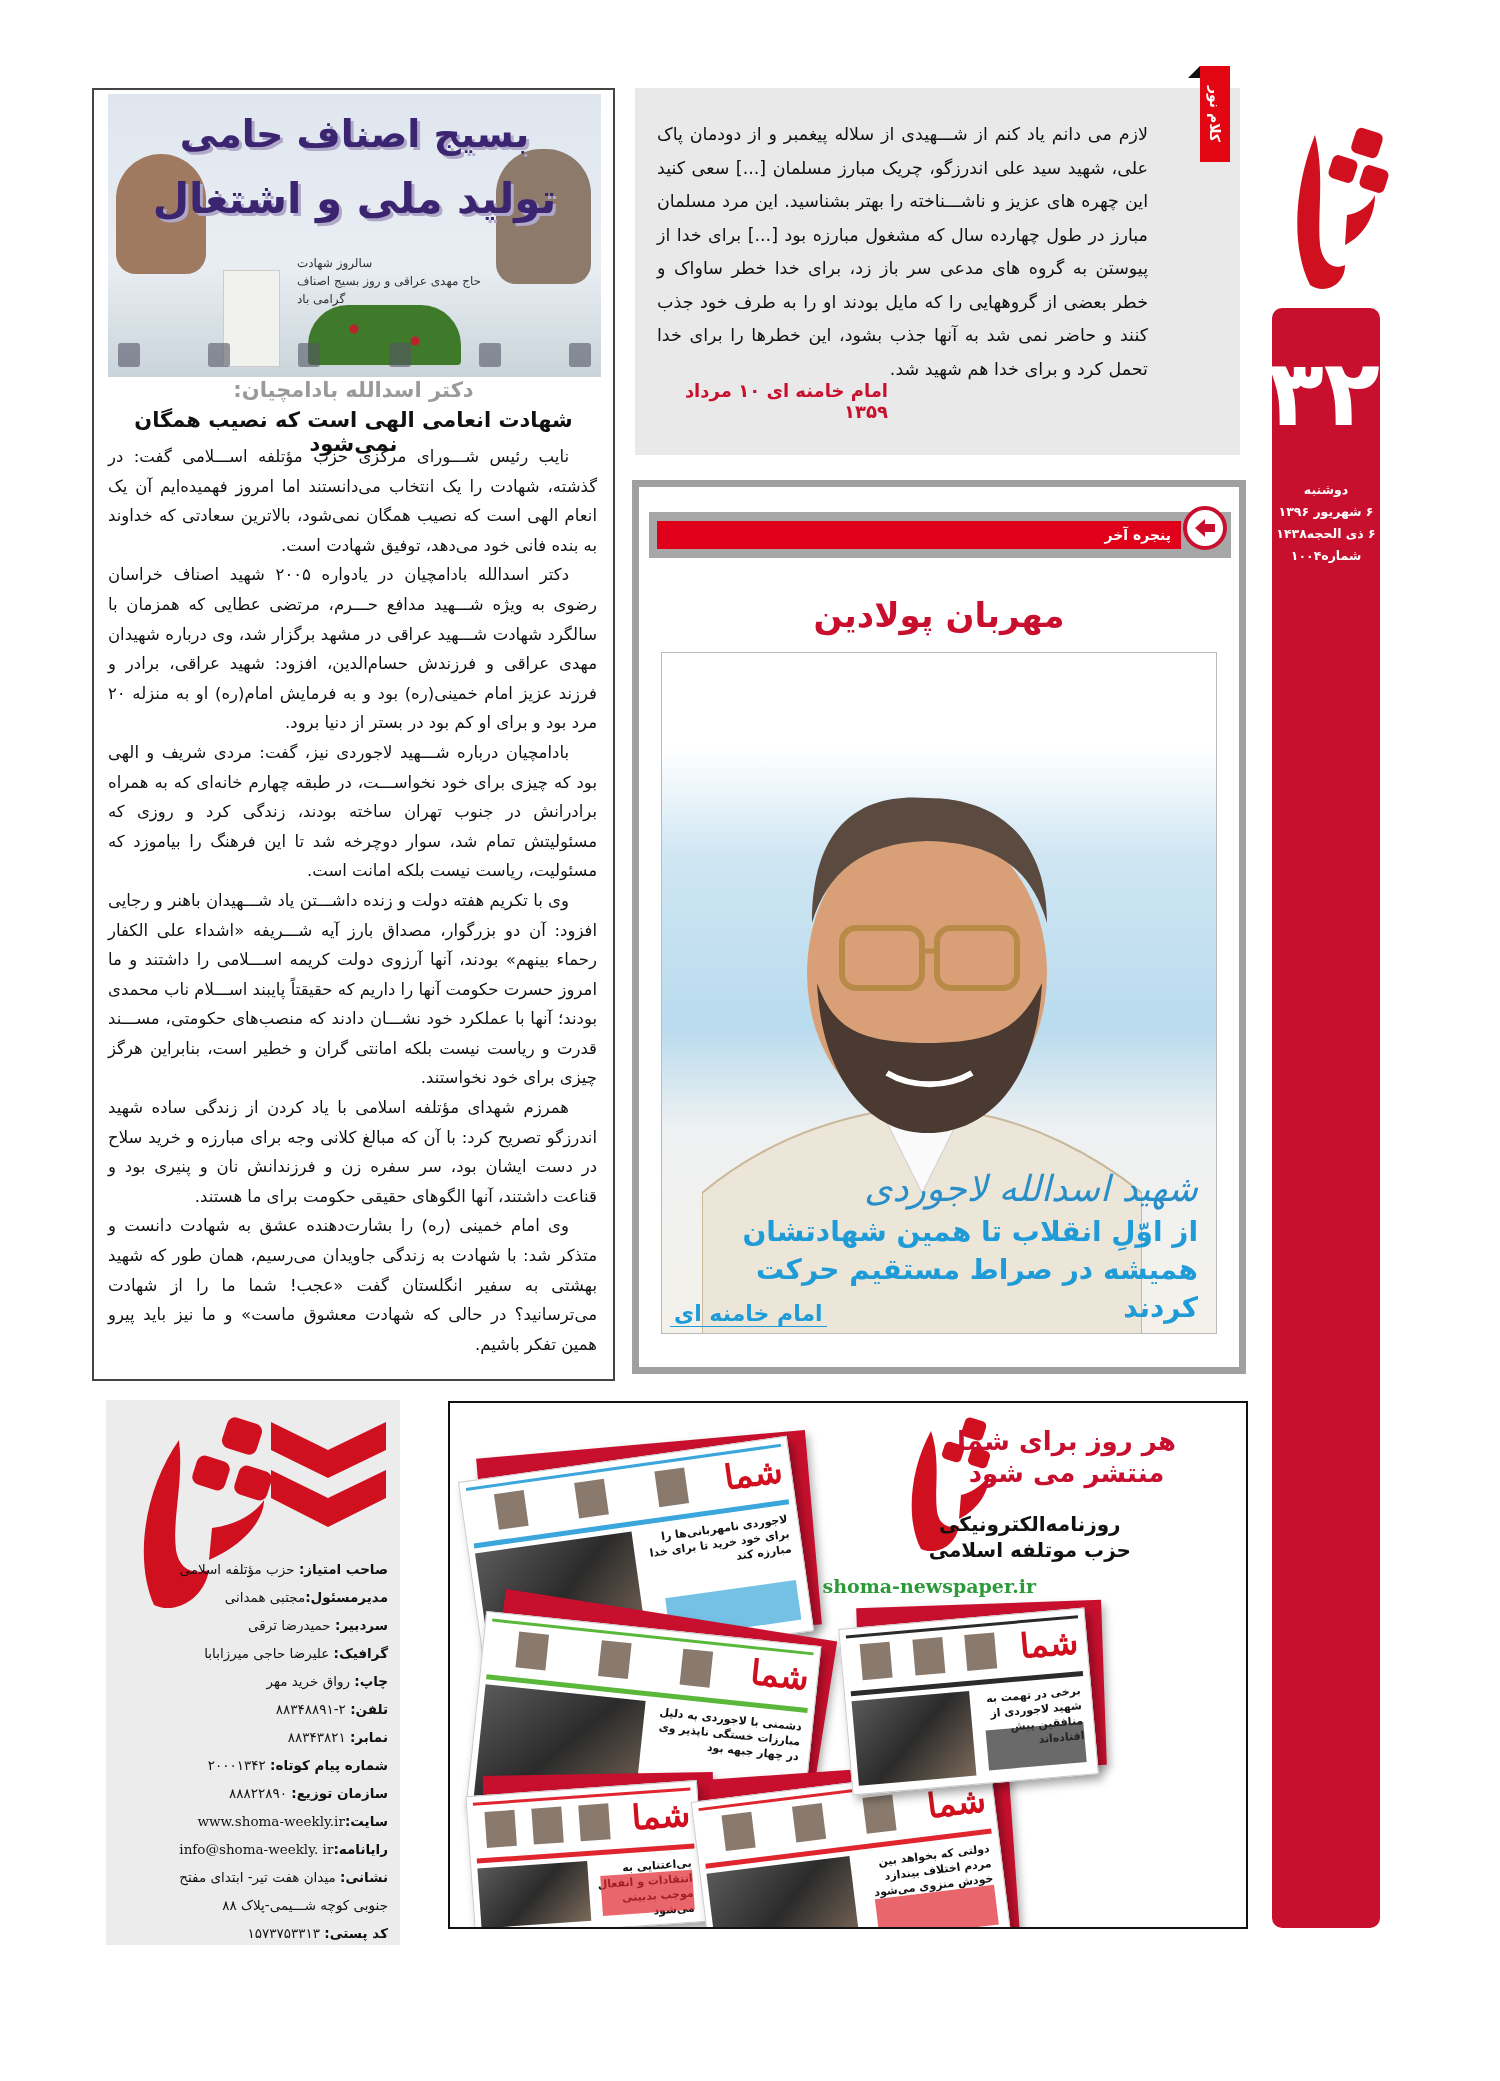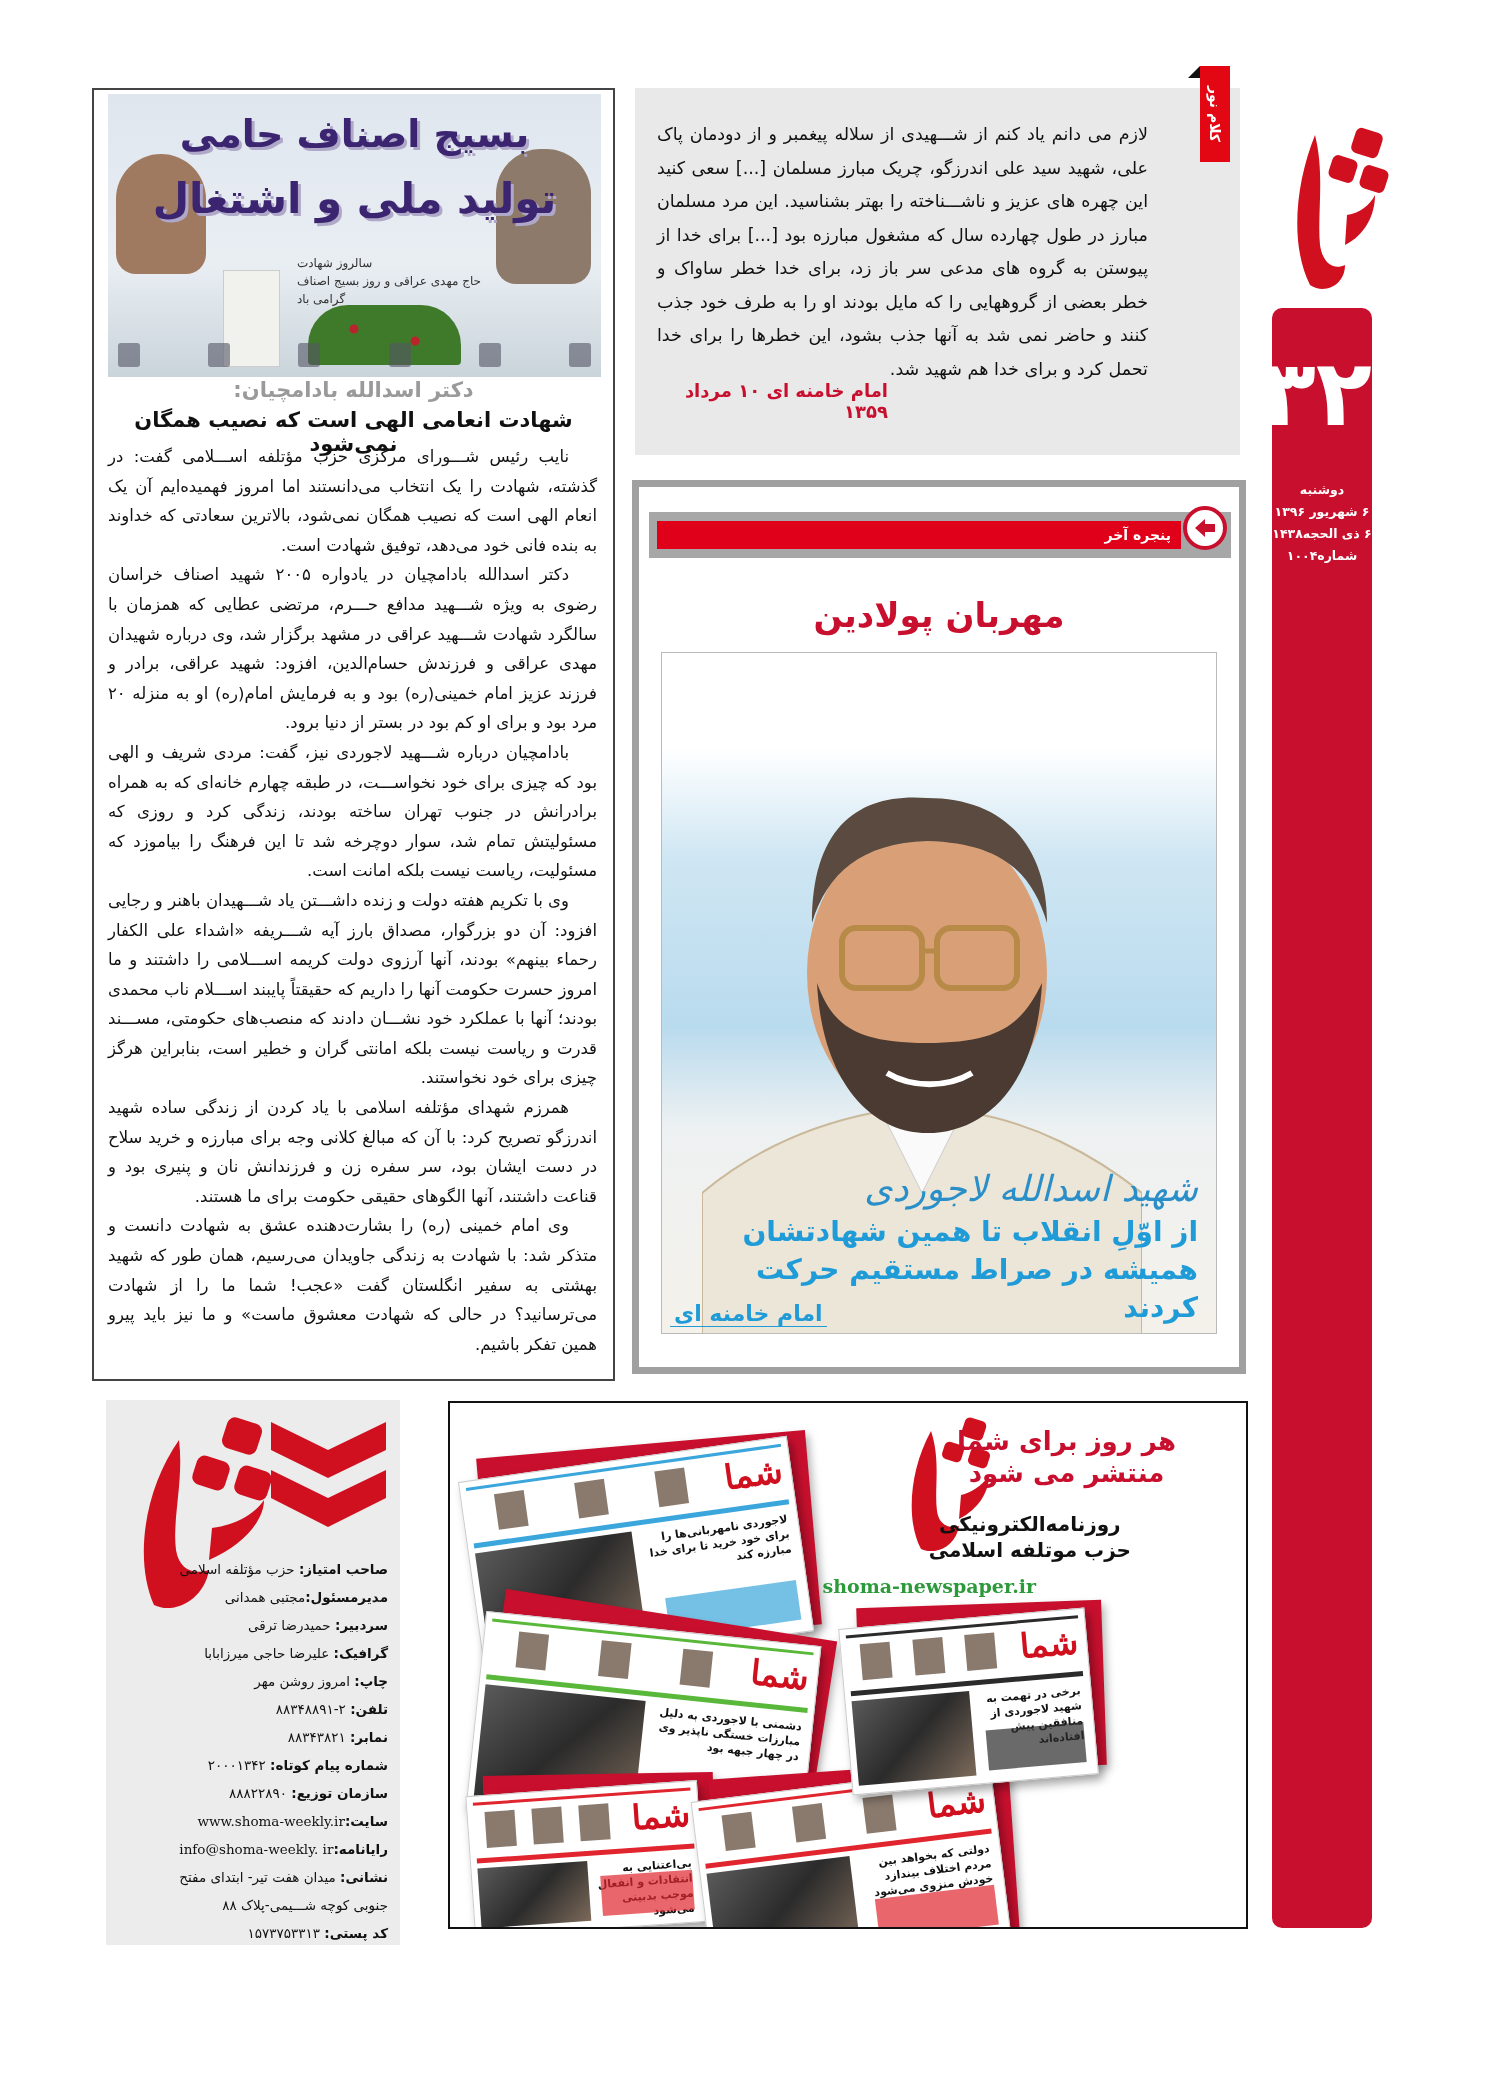--- a/index.html
+++ b/index.html
@@ -2,21 +2,21 @@
 <html><head>
 <meta charset="utf-8">
 <style>
   html, body { margin:0; padding:0; }
   body { width:1500px; height:2081px; background:#ffffff; position:relative; overflow:hidden;
          font-family:"DejaVu Sans", sans-serif; direction:rtl; color:#111; }
   .abs { position:absolute; }
 
   
   #logo-top { left:1275px; top:95px; width:120px; height:200px; }
-  #sidebar { left:1272px; top:308px; width:100px; height:1620px; background:#c8102e; border-radius:10px; color:#fff; text-align:center; }
+  #sidebar { left:1272px; top:308px; width:108px; height:1620px; background:#c8102e; border-radius:10px; color:#fff; text-align:center; }
   #page-num { margin-top:40px; font-size:92px; font-weight:bold; line-height:1; letter-spacing:-4px; }
   #sidebar .meta { font-size:12.5px; font-weight:bold; line-height:22px; margin-top:39px; }
 
   
   #quote-box { left:635px; top:88px; width:605px; height:367px; background:#e9e9e9; }
   #quote-tag { left:1200px; top:66px; width:30px; height:96px; background:#e30613; color:#fff;
                writing-mode:vertical-rl; font-size:14px; font-weight:bold; display:flex; align-items:center; justify-content:center; }
   #quote-tag-corner { left:1188px; top:66px; width:0; height:0; border-left:12px solid transparent; border-bottom:12px solid #111; }
   #quote-text { position:absolute; right:92px; left:22px; top:30px; font-size:17.5px; line-height:33.5px; text-align:justify; text-align-last:right; }
   #quote-text::first-line { }
@@ -185,21 +185,21 @@
   </svg>
   <svg id="credits-chevrons" viewBox="0 0 115 105">
     <path d="M0 0 L57 28 L115 0 L115 28 L57 56 L0 28 Z" fill="#d0101e"></path>
     <path d="M0 48 L57 76 L115 48 L115 76 L57 105 L0 76 Z" fill="#d0101e"></path>
   </svg>
   <div id="credits-list">
       <div class="row"><span class="k">صاحب امتیاز:</span><span> حزب مؤتلفه اسلامی</span></div>
       <div class="row"><span class="k">مدیرمسئول:</span><span>مجتبی همدانی</span></div>
       <div class="row"><span class="k">سردبیر:</span><span> حمیدرضا ترقی</span></div>
       <div class="row"><span class="k">گرافیک:</span><span> علیرضا حاجی میرزابابا</span></div>
-      <div class="row"><span class="k">چاپ:</span><span> امروز روشن مهر</span></div>
+      <div class="row"><span class="k">چاپ:</span><span> رواق خرید مهر</span></div>
       <div class="row"><span class="k">تلفن:</span><span> ۲-۸۸۳۴۸۸۹۱</span></div>
       <div class="row"><span class="k">نمابر:</span><span> ۸۸۳۴۳۸۲۱</span></div>
       <div class="row"><span class="k">شماره پیام کوتاه:</span><span> ۲۰۰۰۱۳۴۲</span></div>
       <div class="row"><span class="k">سازمان توزیع:</span><span> ۸۸۸۲۲۸۹۰</span></div>
       <div class="row"><span class="k">سایت:</span><span class="ltr">www.shoma-weekly.ir</span></div>
       <div class="row"><span class="k">رایانامه:</span><span class="ltr">info@shoma-weekly. ir</span></div>
       <div class="row"><span class="k">نشانی:</span><span> میدان هفت تیر- ابتدای مفتح</span></div>
       <div class="row"><span class="k"></span><span>جنوبی کوچه شـــیمی-پلاک ۸۸</span></div>
       <div class="row"><span class="k">کد پستی:</span><span> ۱۵۷۳۷۵۳۳۱۳</span></div>
     </div>

